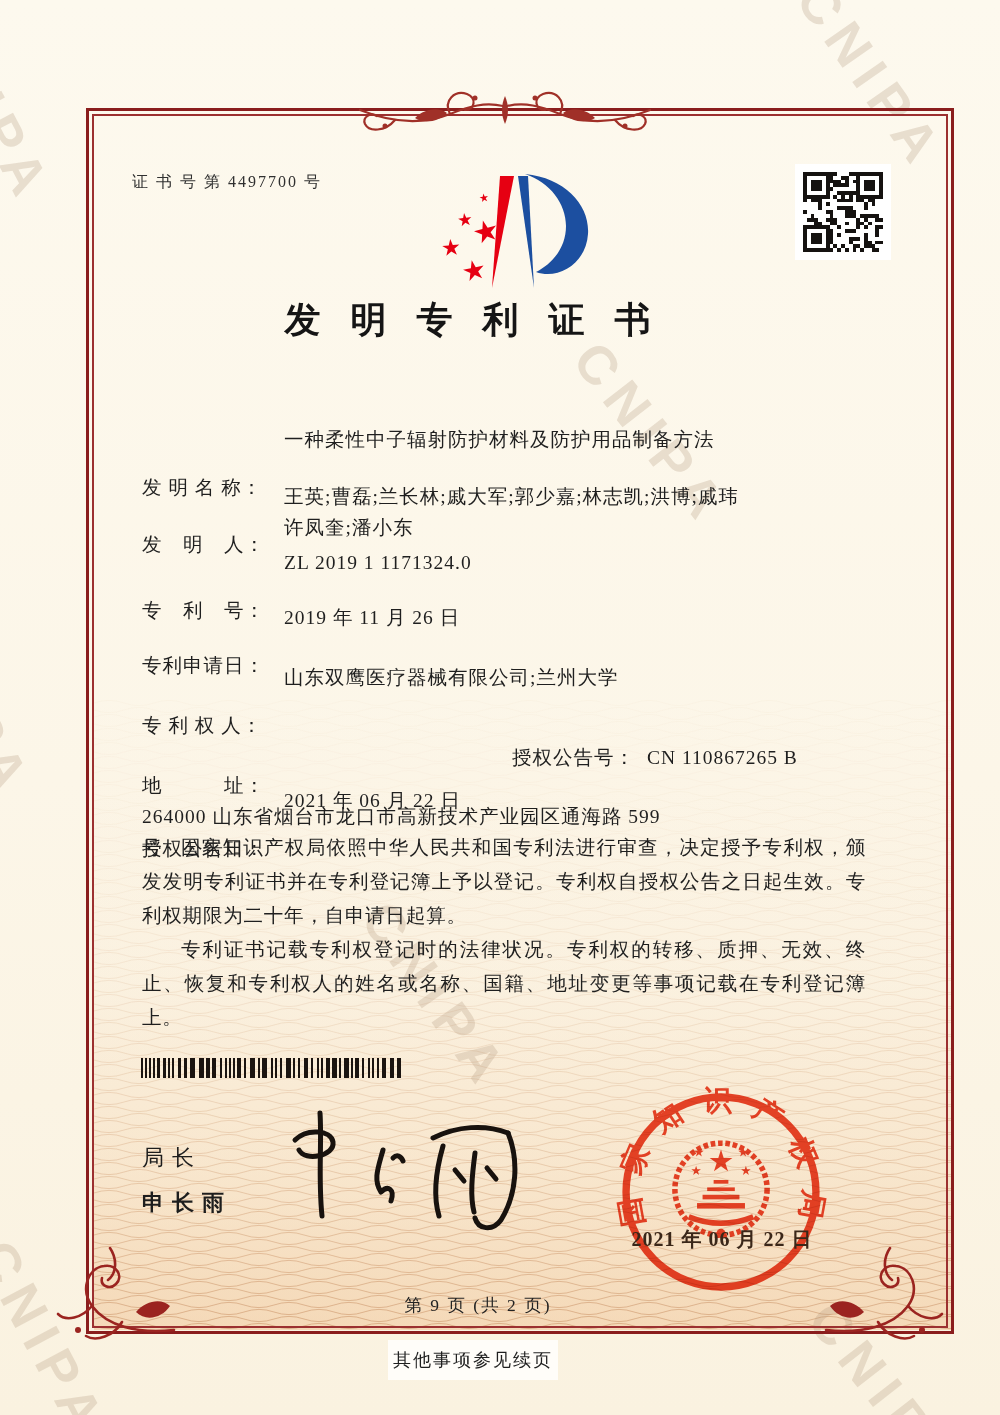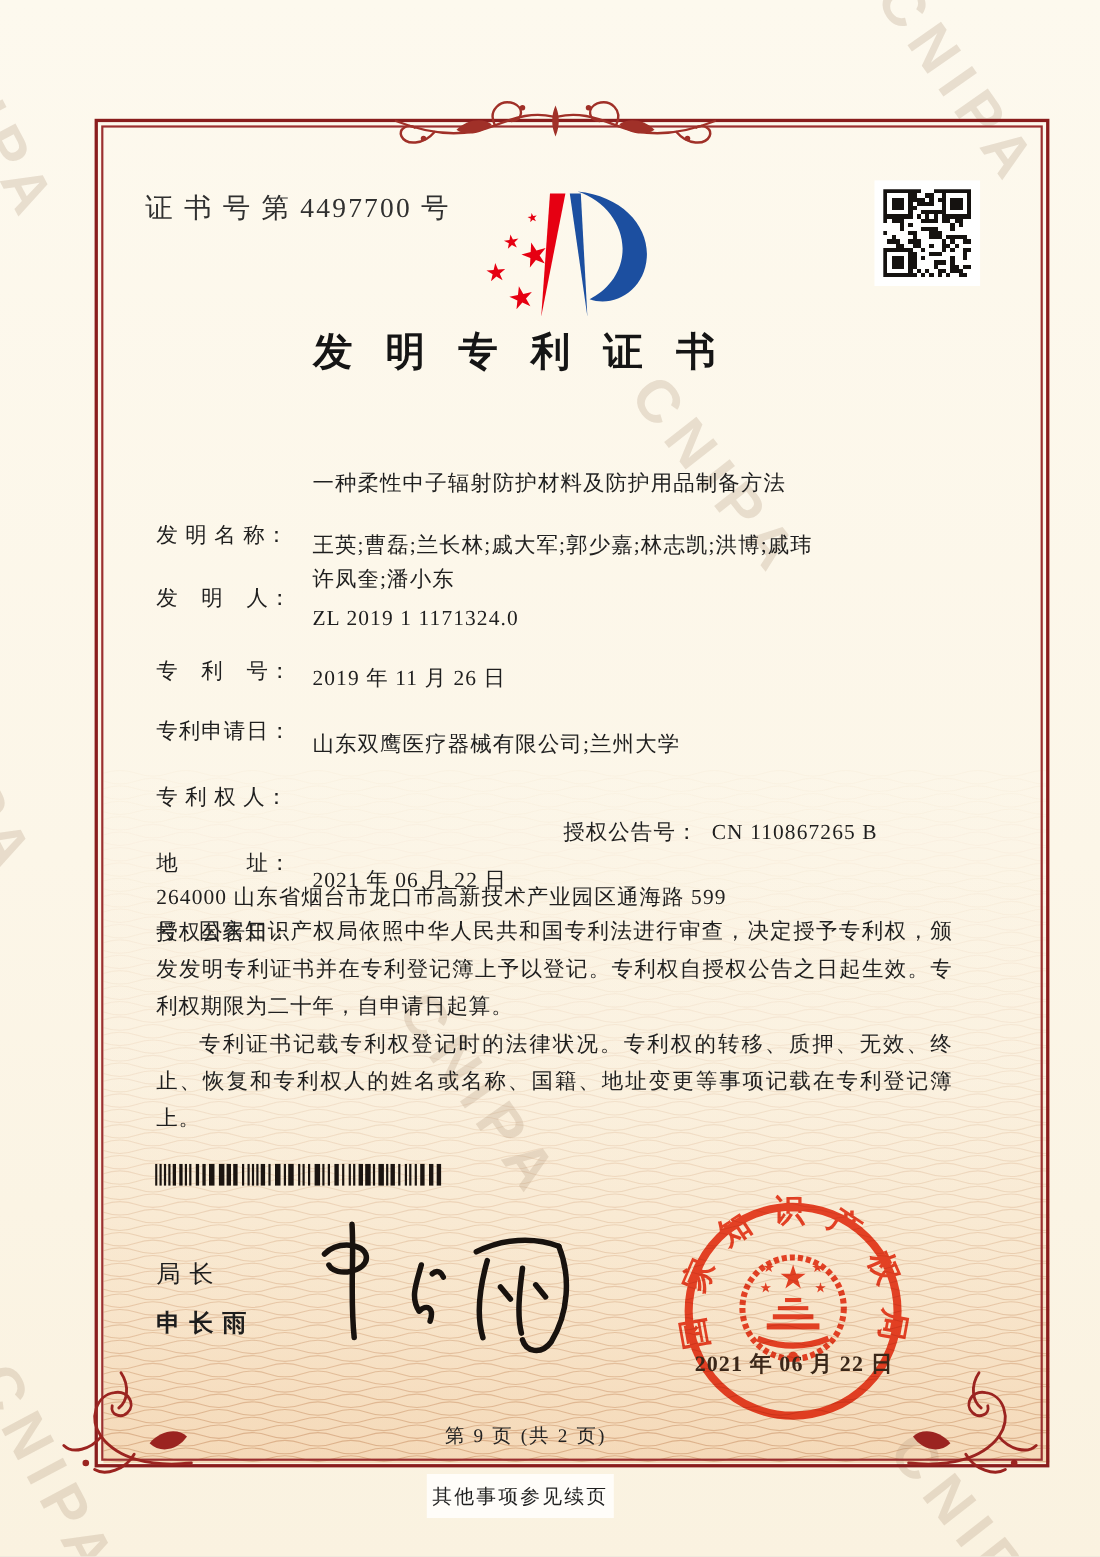--- a/index.html
+++ b/index.html
@@ -16,21 +16,21 @@
   #waves{ position:absolute; left:94px; top:700px; z-index:0; }
   .wm{ position:absolute; z-index:1; font-family:"Liberation Sans",sans-serif; font-weight:bold;
     font-size:54px; letter-spacing:10px; color:rgba(172,146,120,0.26); white-space:nowrap;
     transform-origin:left top; }
   
   .frame{ position:absolute; left:86px; top:108px; width:868px; height:1226px;
     border:3px solid #8a1d1d; z-index:2; }
   .frame::after{ content:""; position:absolute; inset:3px; border:2px solid #9c3030; }
   .ornament{ position:absolute; z-index:2; }
   
-  .certno{ position:absolute; left:132px; top:172px; font-size:25px; letter-spacing:2px;
+  .certno{ position:absolute; left:132px; top:172px; font-size:16px; letter-spacing:2px;
     color:#303030; z-index:3; }
   .logo{ position:absolute; left:428px; top:170px; z-index:3; }
   .qrbox{ position:absolute; left:795px; top:164px; width:96px; height:96px; background:#fff;
     z-index:3; display:flex; align-items:center; justify-content:center; }
   .title{ position:absolute; left:0; top:296px; width:935px; text-align:center; z-index:3;
     font-size:36px; font-weight:700; letter-spacing:30px; text-indent:30px; color:#151515; }
   .frow{ position:absolute; left:142px; z-index:3; display:flex; font-size:19.5px;
     color:#1f1f1f; letter-spacing:1px; line-height:31px; }
   .frow .lab{ display:inline-block; width:142px; white-space:pre; flex:none;margin-top:48px; }
   .frow .val{ max-width:580px; }

